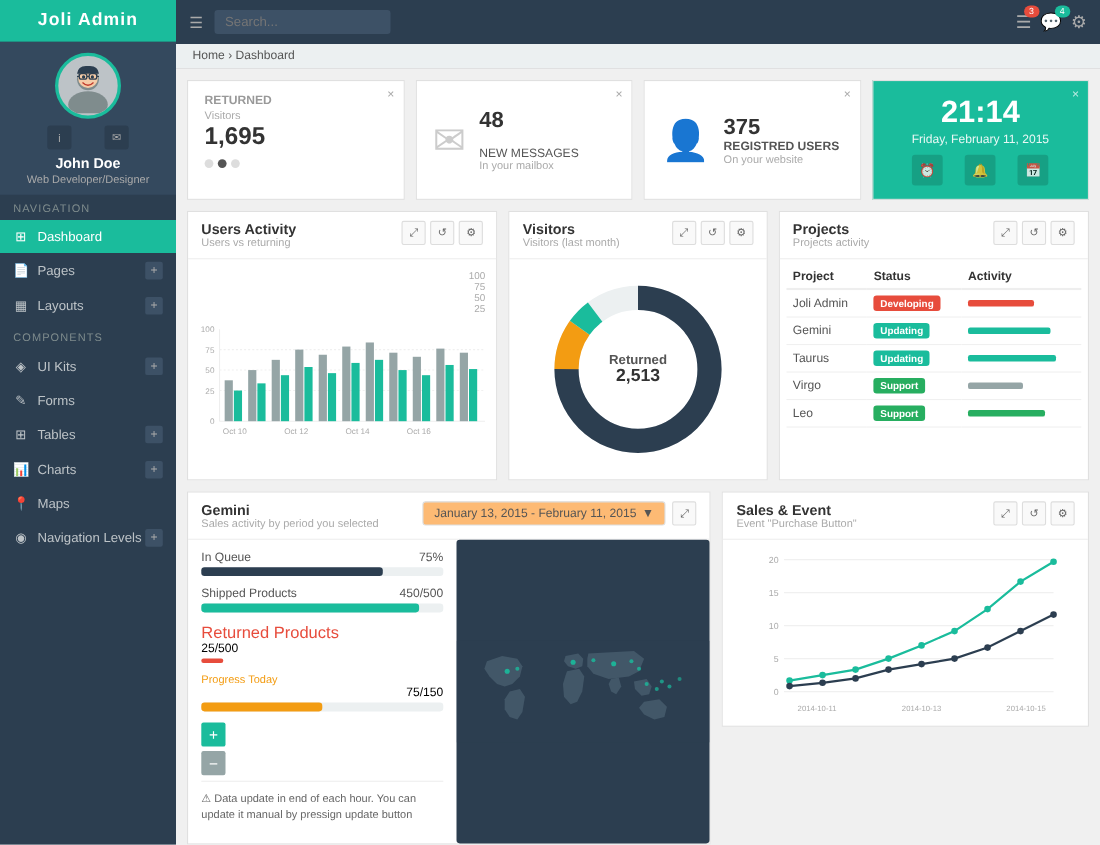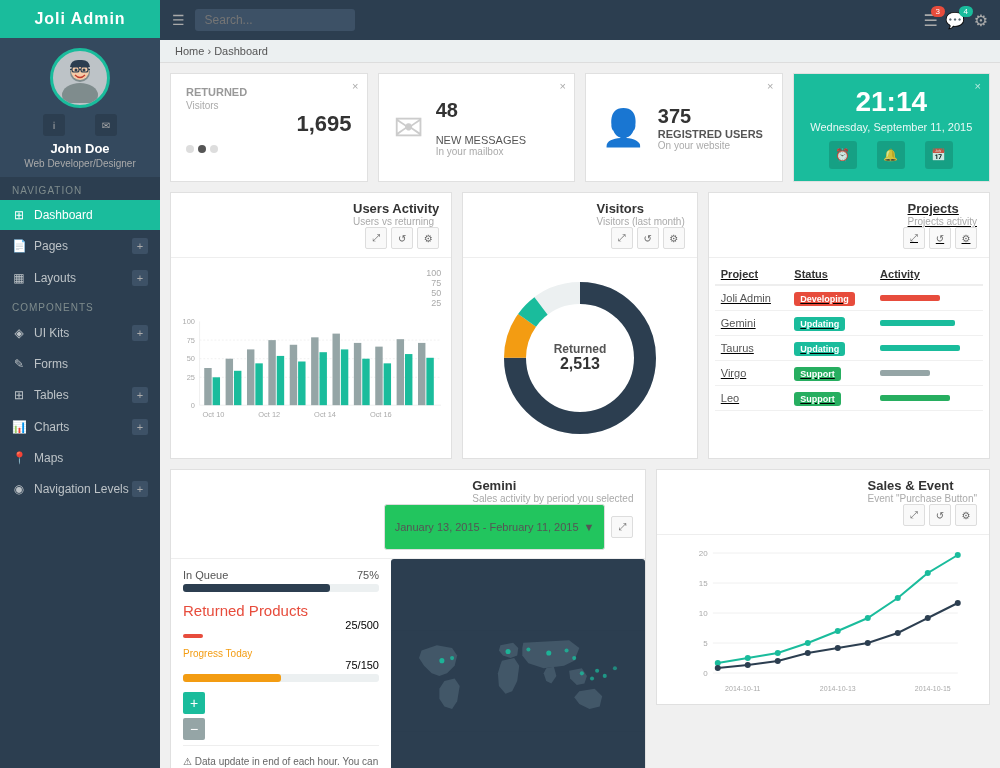--- a/index.html
+++ b/index.html
@@ -179,21 +179,21 @@
     .stat-card.teal {
       background: #1abc9c;
       color: #fff;
       text-align: center;
     }
     .stat-card-close {
       position: absolute; top: 6px; right: 8px;
       color: #aaa; cursor: pointer; font-size: 11px;
     }
     .stat-card-title { font-size: 11px; color: #999; text-transform: uppercase; font-weight: bold; margin-bottom: 2px; }
-    .stat-card-value { font-size: 22px; font-weight: bold; color: #333; text-align: right; }
+    .stat-card-value { font-size: 22px; font-weight: bold; color: #333; }
     .stat-card-subtitle { font-size: 10px; color: #aaa; margin-top: 2px; }
     .stat-card-dots { display: flex; gap: 4px; margin-top: 8px; }
     .stat-dot { width: 8px; height: 8px; border-radius: 50%; background: #ddd; }
     .stat-dot.active { background: #555; }
     .teal-time { font-size: 28px; font-weight: bold; margin-bottom: 3px; }
     .teal-date { font-size: 11px; opacity: 0.9; margin-bottom: 8px; }
     .teal-icons { display: flex; justify-content: center; gap: 20px; margin-top: 5px; }
     .teal-icon-btn {
       width: 28px; height: 28px;
       background: rgba(0,0,0,0.15);
@@ -212,23 +212,22 @@
     }
     .panel {
       background: #fff;
       border: 1px solid #e0e0e0;
       flex: 1;
     }
     .panel-header {
       padding: 8px 12px;
       border-bottom: 1px solid #eee;
       display: flex;
-      align-items: flex-end;
+      align-items: flex-start;
       justify-content: space-between;
-      flex-direction: column;
     }
     .panel-title { font-size: 13px; font-weight: bold; color: #333; }
     .panel-subtitle { font-size: 10px; color: #aaa; }
     .panel-actions { display: flex; gap: 4px; }
     .panel-action-btn {
       width: 22px; height: 22px;
       border: 1px solid #ddd;
       background: #f9f9f9;
       display: flex; align-items: center; justify-content: center;
       cursor: pointer;
@@ -254,23 +253,23 @@
     .badge-updating { background: #1abc9c; }
     .badge-support { background: #27ae60; }
     .activity-bar-container { width: 80px; }
     .activity-bar { height: 6px; border-radius: 2px; }
     .activity-bar.red { background: #e74c3c; }
     .activity-bar.teal-bar { background: #1abc9c; }
     .activity-bar.green { background: #27ae60; }
     .activity-bar.gray { background: #95a5a6; }
 
     .date-range-btn {
-      background: #22c55e;
+      background: #fdba74;
       border: 1px solid #ddd;
-      padding: 16px 10px;
+      padding: 4px 10px;
       font-size: 11px;
       color: #555;
       cursor: pointer;
       border-radius: 3px;
       display: flex; align-items: center; gap: 5px;
     }
     .progress-item { margin-bottom: 10px; }
     .progress-label { display: flex; justify-content: space-between; font-size: 11px; color: #555; margin-bottom: 3px; }
     .progress-bar-bg { background: #ecf0f1; height: 8px; border-radius: 3px; }
     .progress-bar-fill { height: 8px; border-radius: 3px; }
@@ -459,21 +458,21 @@
         <div>
           <div style="font-size:20px; font-weight:bold; color:#333;">375</div>
           <div style="font-size:11px; font-weight:bold; color:#555; text-transform:uppercase;">REGISTRED USERS</div>
           <div style="font-size:10px; color:#aaa;">On your website</div>
         </div>
       </div>
 
       <div class="stat-card teal" style="min-width:140px;">
         <span class="stat-card-close" style="color:rgba(255,255,255,0.7);">×</span>
         <div class="teal-time">21:14</div>
-        <div class="teal-date">Wednesday, September 11, 2015</div>
+        <div class="teal-date">Friday, February 11, 2015</div>
         <div class="teal-icons">
           <div class="teal-icon-btn">⏰</div>
           <div class="teal-icon-btn">🔔</div>
           <div class="teal-icon-btn">📅</div>
         </div>
       </div>
     </div>
 
     <div class="panels-row">
 
@@ -563,21 +562,21 @@
             <circle cx="85" cy="85" r="65" fill="none" stroke="#1abc9c" stroke-width="22" stroke-dasharray="20 388" stroke-dashoffset="-346" transform="rotate(-90 85 85)"></circle>
 
             <circle cx="85" cy="85" r="52" fill="white"></circle>
 
             <text x="85" y="80" text-anchor="middle" font-size="12" fill="#555" font-weight="bold">Returned</text>
             <text x="85" y="96" text-anchor="middle" font-size="16" fill="#333" font-weight="bold">2,513</text>
           </svg>
         </div>
       </div>
 
-      <div class="panel" style="flex:1.2;text-decoration:underline;">
+      <div class="panel" style="flex:1.2;">
         <div class="panel-header">
           <div>
             <div class="panel-title">Projects</div>
             <div class="panel-subtitle">Projects activity</div>
           </div>
           <div class="panel-actions">
             <div class="panel-action-btn">⤢</div>
             <div class="panel-action-btn">↺</div>
             <div class="panel-action-btn">⚙</div>
           </div>
@@ -665,36 +664,45 @@
             <div style="display:flex;align-items:center;gap:6px;">
               <button class="date-range-btn">
                 <span>January 13, 2015 - February 11, 2015</span>
                 <span>▼</span>
               </button>
               <div class="panel-action-btn">⤢</div>
             </div>
           </div>
           <div style="display:flex;">
 
-            <div style="width:220px; flex-shrink:0; padding:10px 12px;">
+            <div style="width:244px; flex-shrink:0; padding:10px 12px;">
 
               <div class="progress-item">
                 <div class="progress-label">
                   <span>In Queue</span>
                   <span>75%</span>
                 </div>
                 <div class="progress-bar-bg">
                   <div class="progress-bar-fill fill-dark" style="width:75%;"></div>
                 </div>
               </div>
 
+              <div class="progress-item">
+                <div class="progress-label">
+                  <span>Shipped Products</span>
+                  <span>450/500</span>
+                </div>
+                <div class="progress-bar-bg">
+                  <div class="progress-bar-fill fill-teal" style="width:90%;"></div>
+                </div>
+              </div>
 
               <div class="progress-item">
                 <div class="progress-red-label">Returned Products</div>
-                <div style="display:flex; align-items:center; justify-content:flex-end; font-size:11px;">
+                <div style="display:flex; align-items:center; justify-content:flex-start; font-size:11px;">
                   <span></span>
                   <span>25/500</span>
                 </div>
                 <div style="width:20px; height:4px; background:#e74c3c; border-radius:2px; margin-top:3px;"></div>
               </div>
 
               <div class="progress-item">
                 <div class="progress-orange-label">Progress Today</div>
                 <div style="display:flex; align-items:center; justify-content:space-between; font-size:11px;">
                   <span></span>

